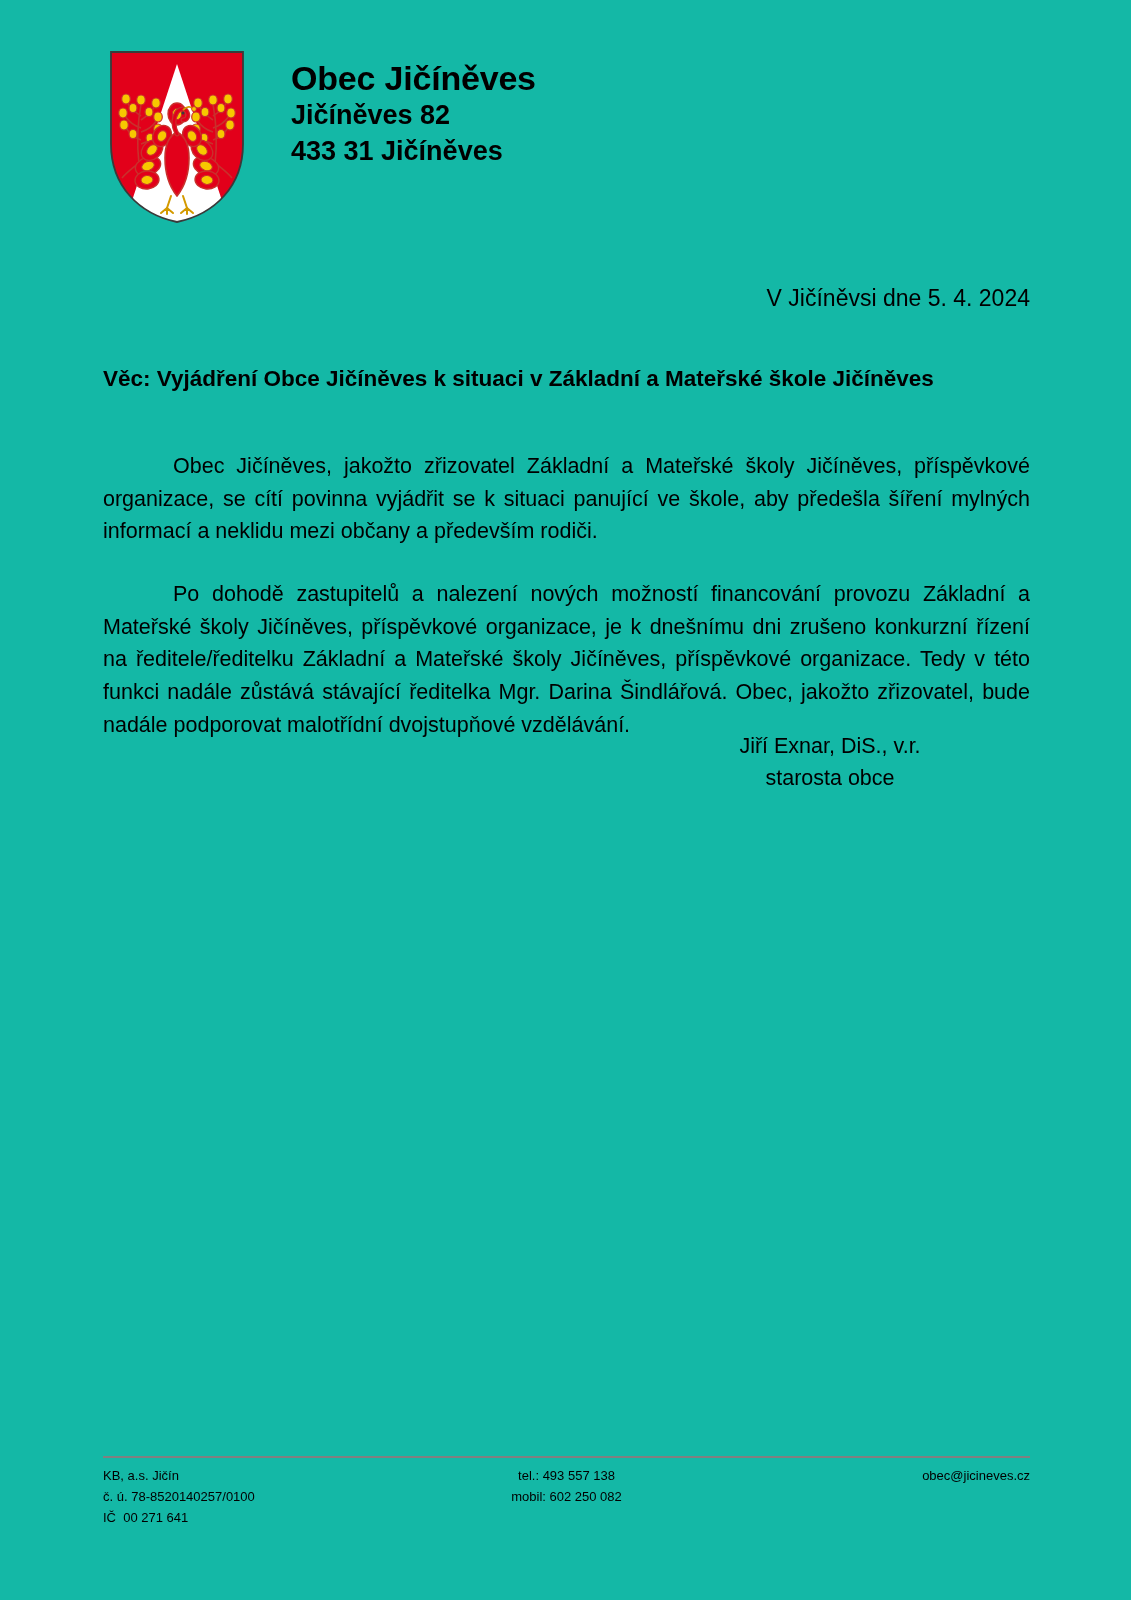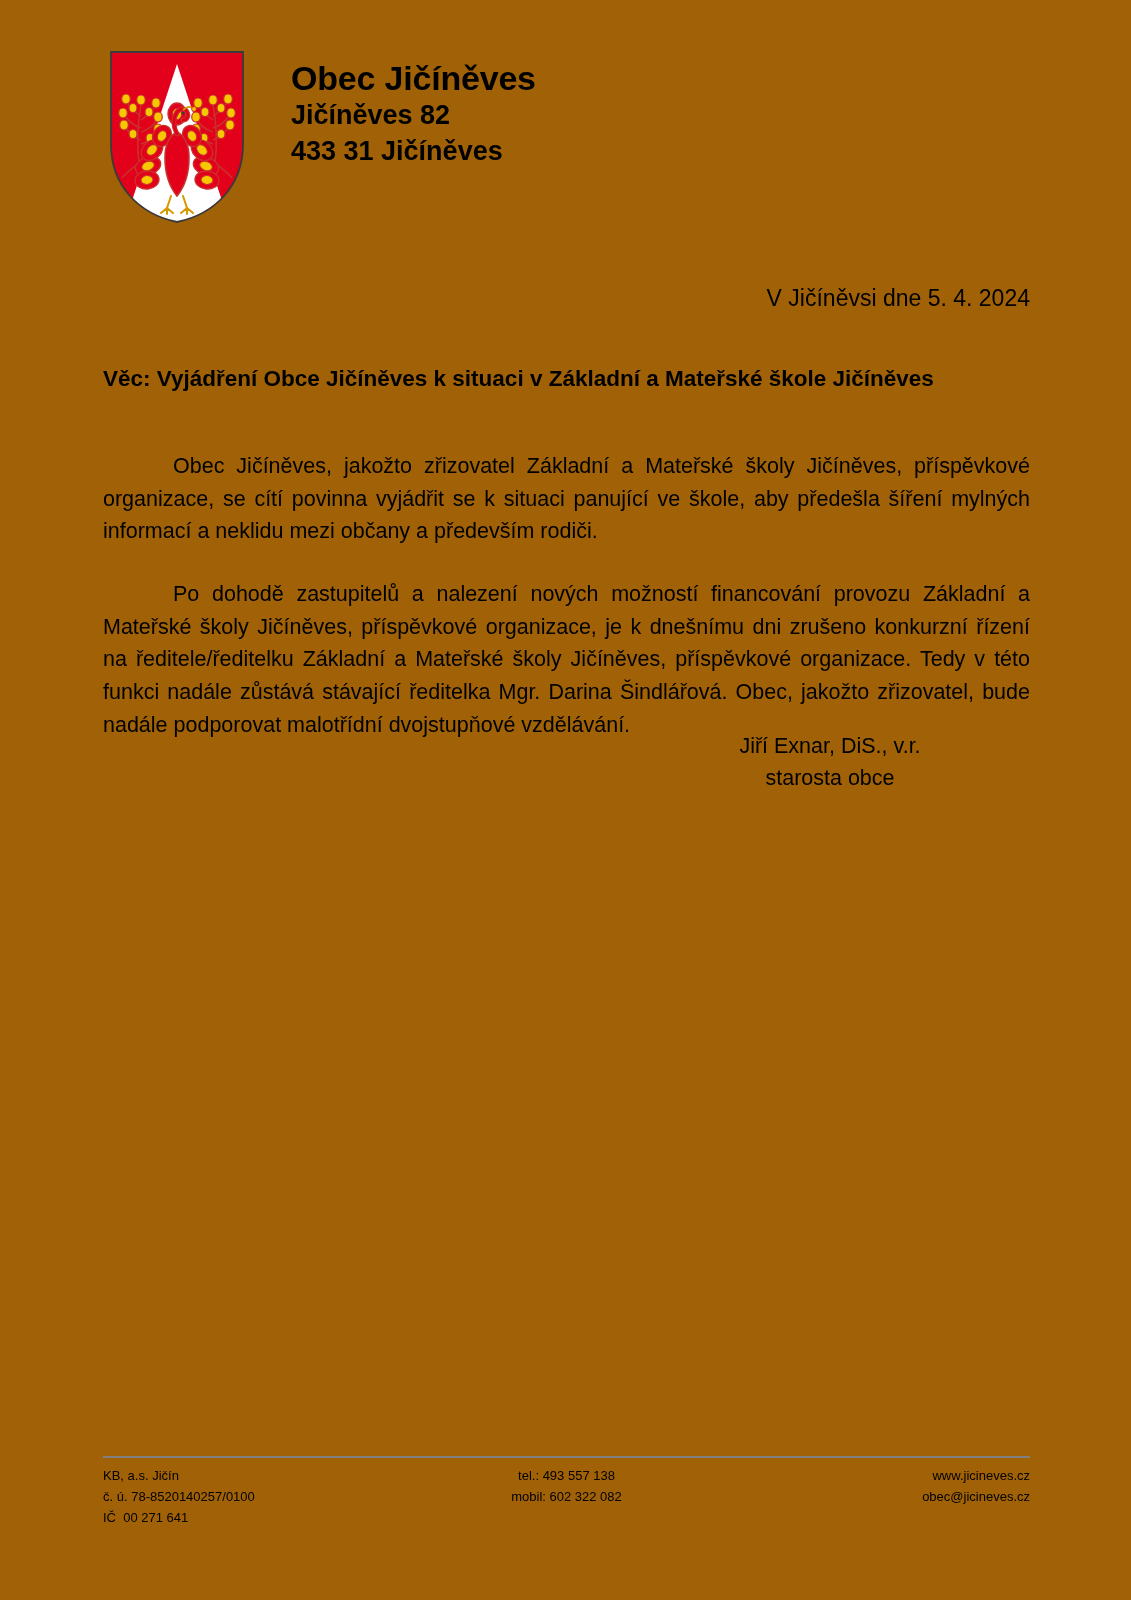--- a/index.html
+++ b/index.html
@@ -8,21 +8,21 @@
     background: #ffffff;
   }
   body {
     font-family: "Liberation Sans", sans-serif;
     color: #000000;
   }
   .page {
     position: relative;
     width: 1131px;
     height: 1600px;
-    background: #a16207;
+    background: #14b8a6;
     overflow: hidden;
     box-sizing: border-box;
   }
 
   
   .letterhead {
     position: absolute;
     left: 103px;
     top: 46px;
     display: flex;
@@ -271,21 +271,20 @@
 
   <div class="footer-rule"></div>
   <div class="footer">
     <div class="footer-col left">
       <div>KB, a.s. Jičín</div>
       <div>č. ú. 78-8520140257/0100</div>
       <div>IČ  00 271 641</div>
     </div>
     <div class="footer-col center">
       <div>tel.: 493 557 138</div>
-      <div>mobil: 602 322 082</div>
+      <div>mobil: 602 250 082</div>
     </div>
     <div class="footer-col right">
-      <div>www.jicineves.cz</div>
       <div>obec@jicineves.cz</div>
     </div>
   </div>
 
 </div>
 
 </body></html>

